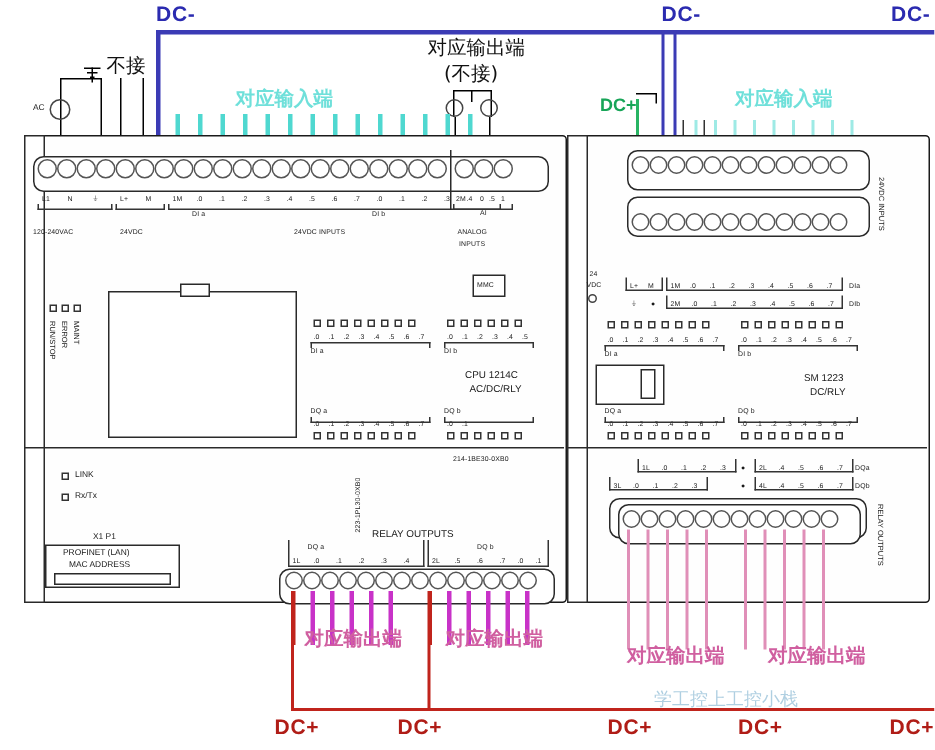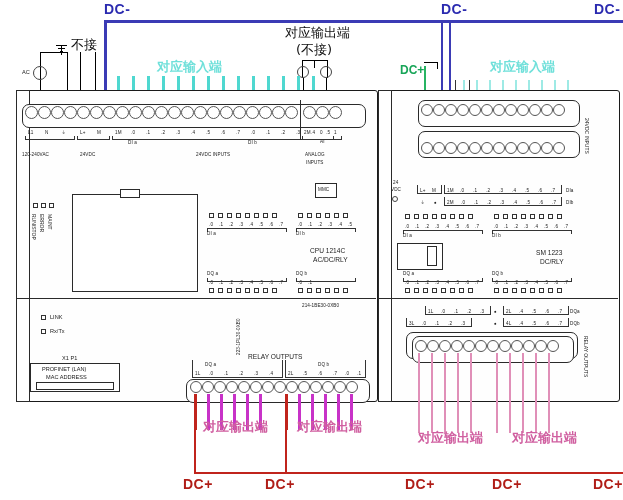--- a/index.html
+++ b/index.html
@@ -632,14 +632,15 @@
     <div class="wire w-pink abs" style="left:548px;top:353px;width:1.6px;height:80px;"></div>
   </div>
   <div class="lbl lbl-cn-pink" style="left:418px;top:431px;">对应输出端</div>
   <div class="lbl lbl-cn-pink" style="left:512px;top:431px;">对应输出端</div>
 
   <div class="wire w-red abs" style="left:374px;top:472px;width:249px;height:2px;"></div>
   <div class="lbl lbl-dcp" style="left:405px;top:477px;">DC+</div>
   <div class="lbl lbl-dcp" style="left:492px;top:477px;">DC+</div>
   <div class="lbl lbl-dcp" style="left:593px;top:477px;">DC+</div>
 
+  <div class="wm2" style="left:436px;top:458px;">学工控上工控小栈</div>
 
 </div>
 
 </body></html>

